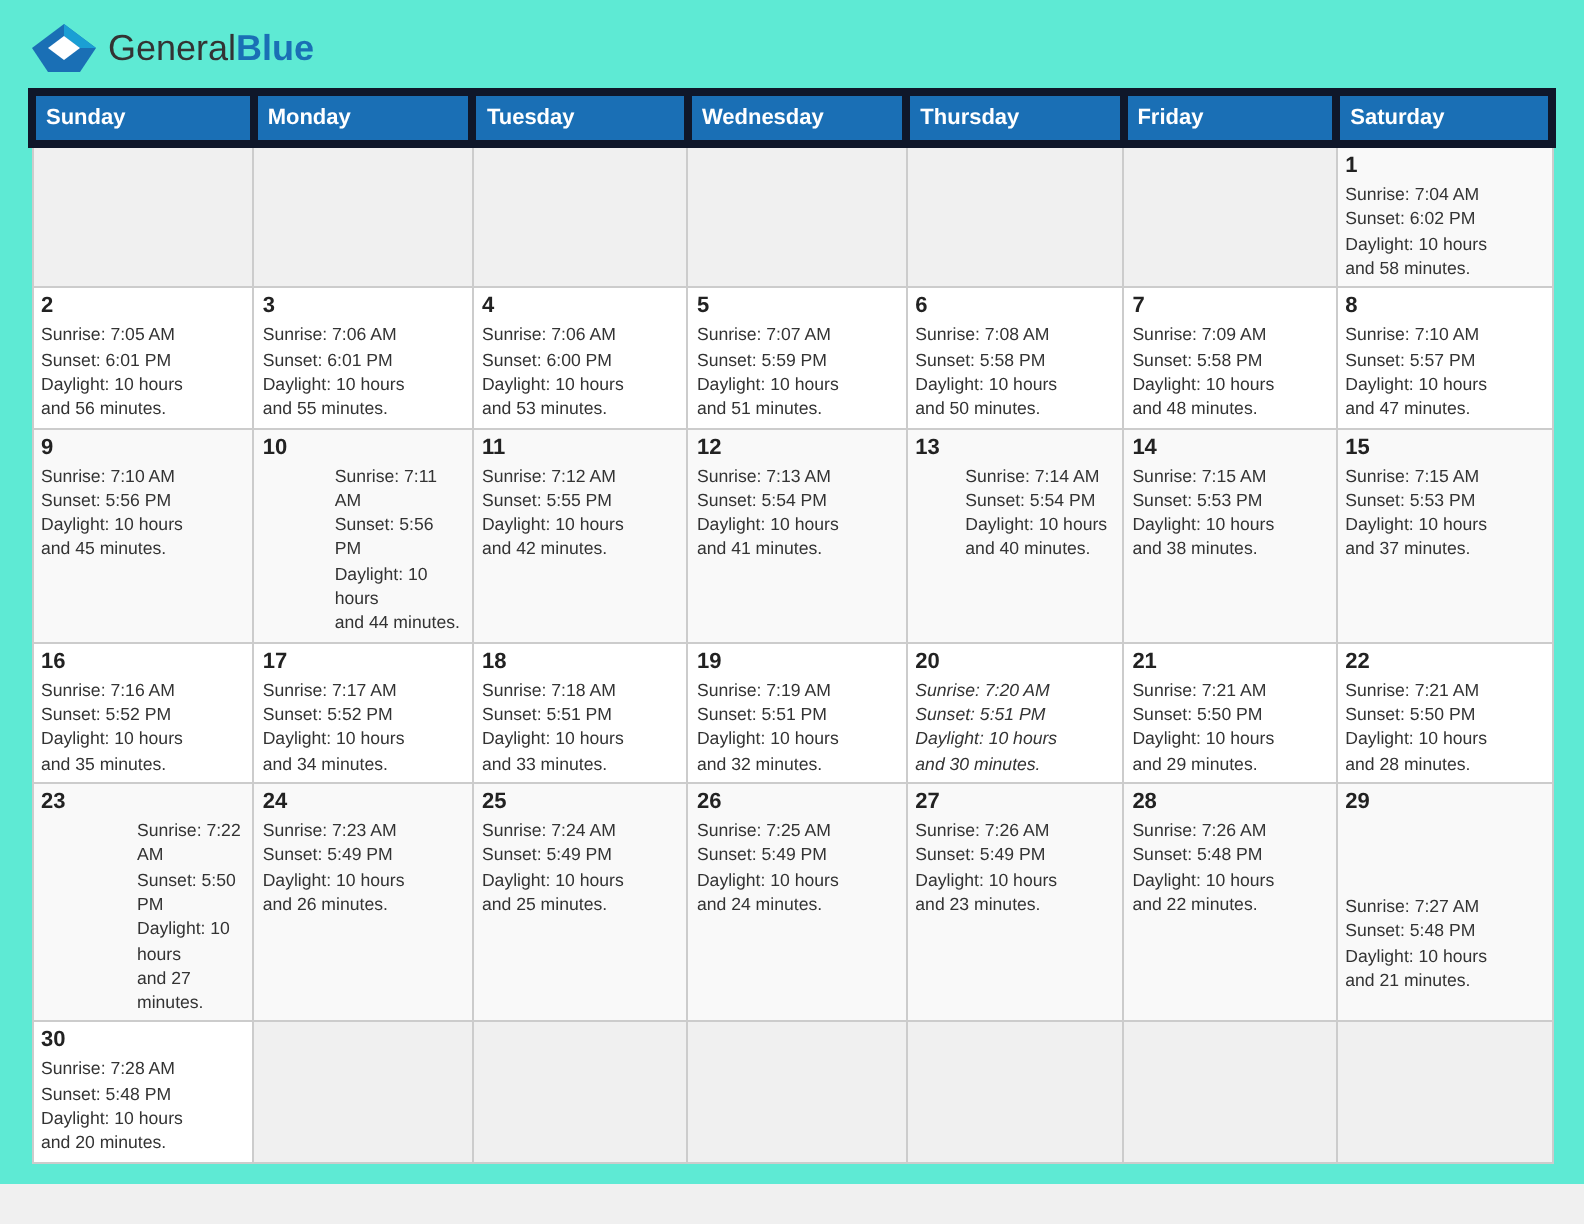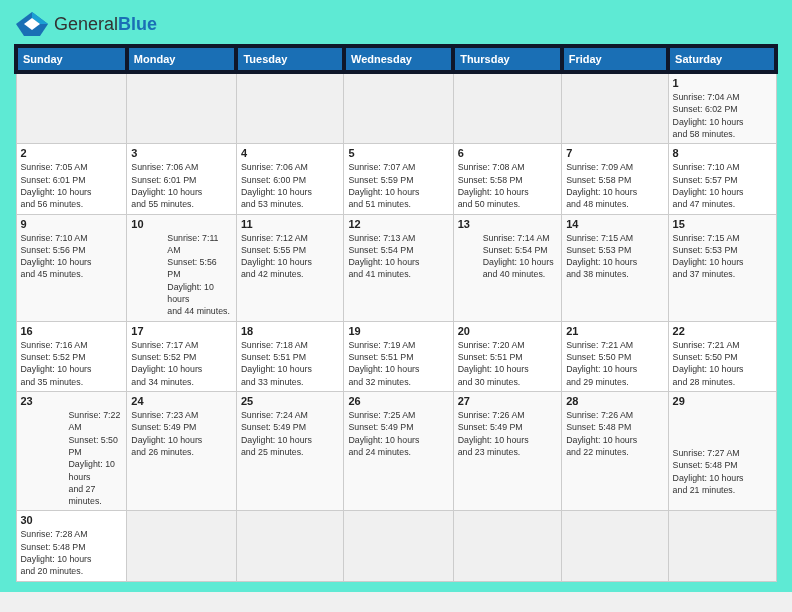--- a/index.html
+++ b/index.html
@@ -262,21 +262,21 @@
           </td>
           <td>
             <span class="day-num">19</span>
             <div class="day-info" style="white-space: pre-line;">Sunrise: 7:19 AM
 Sunset: 5:51 PM
 Daylight: 10 hours
 and 32 minutes.</div>
           </td>
           <td>
             <span class="day-num">20</span>
-            <div class="day-info" style="white-space: pre-line;">Sunrise: 7:20 AM
+            <div class="day-info" style="white-space: pre-line; font-style: italic;">Sunrise: 7:20 AM
 Sunset: 5:51 PM
 Daylight: 10 hours
 and 30 minutes.</div>
           </td>
           <td>
             <span class="day-num">21</span>
             <div class="day-info" style="white-space: pre-line;">Sunrise: 7:21 AM
 Sunset: 5:50 PM
 Daylight: 10 hours
 and 29 minutes.</div>

